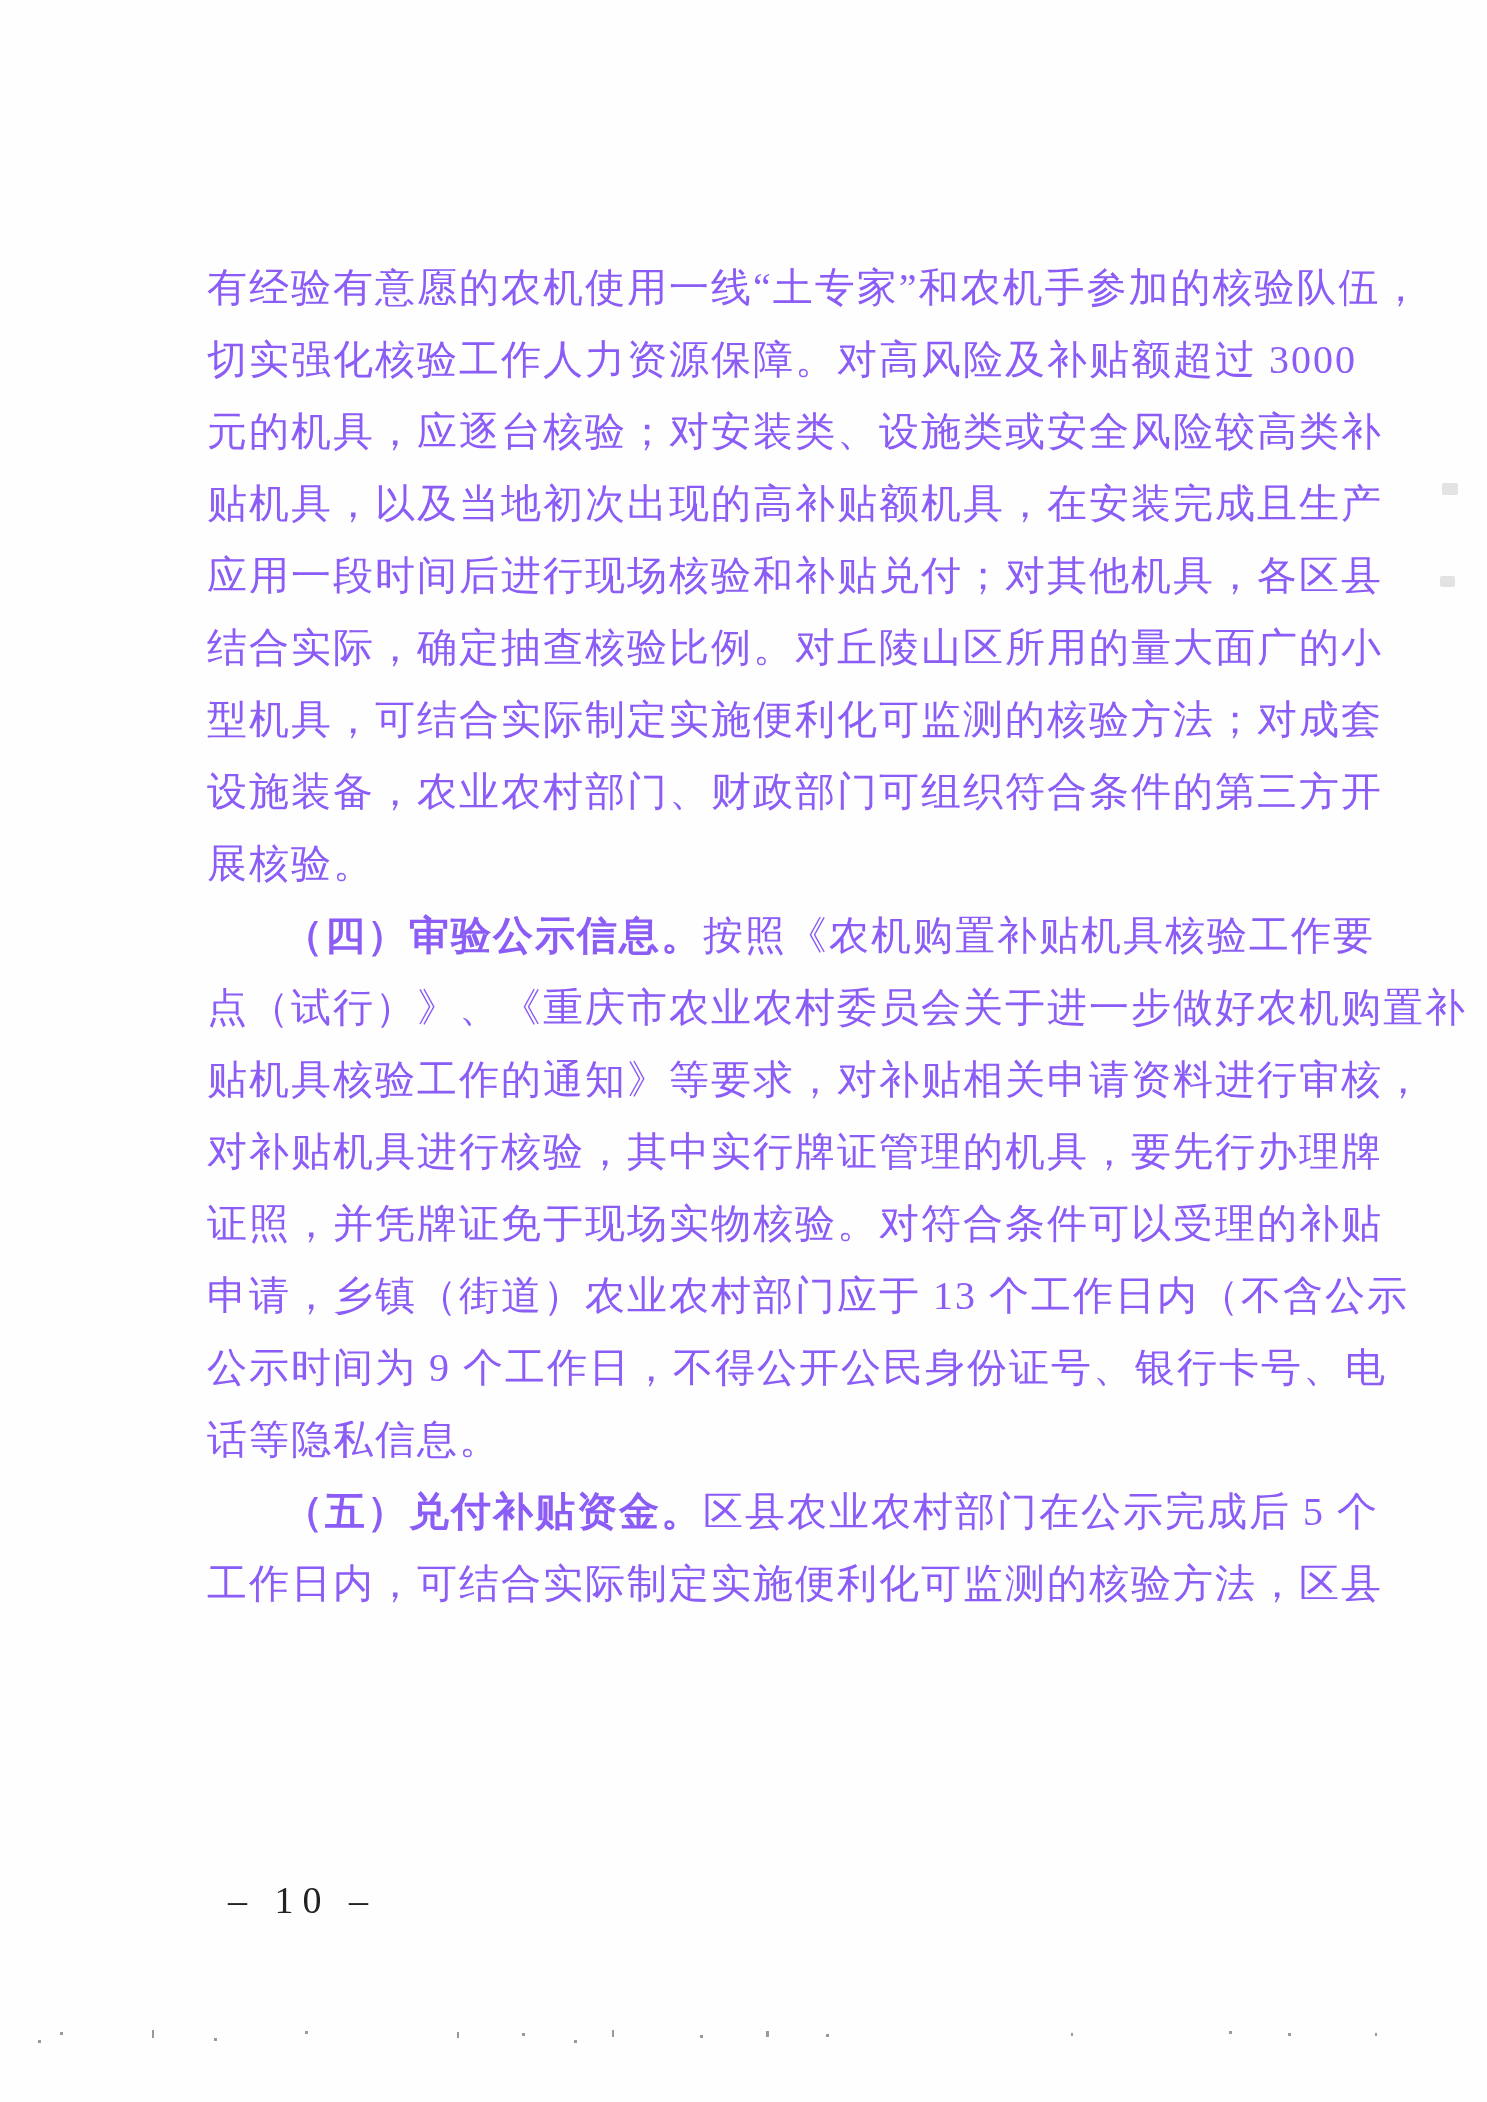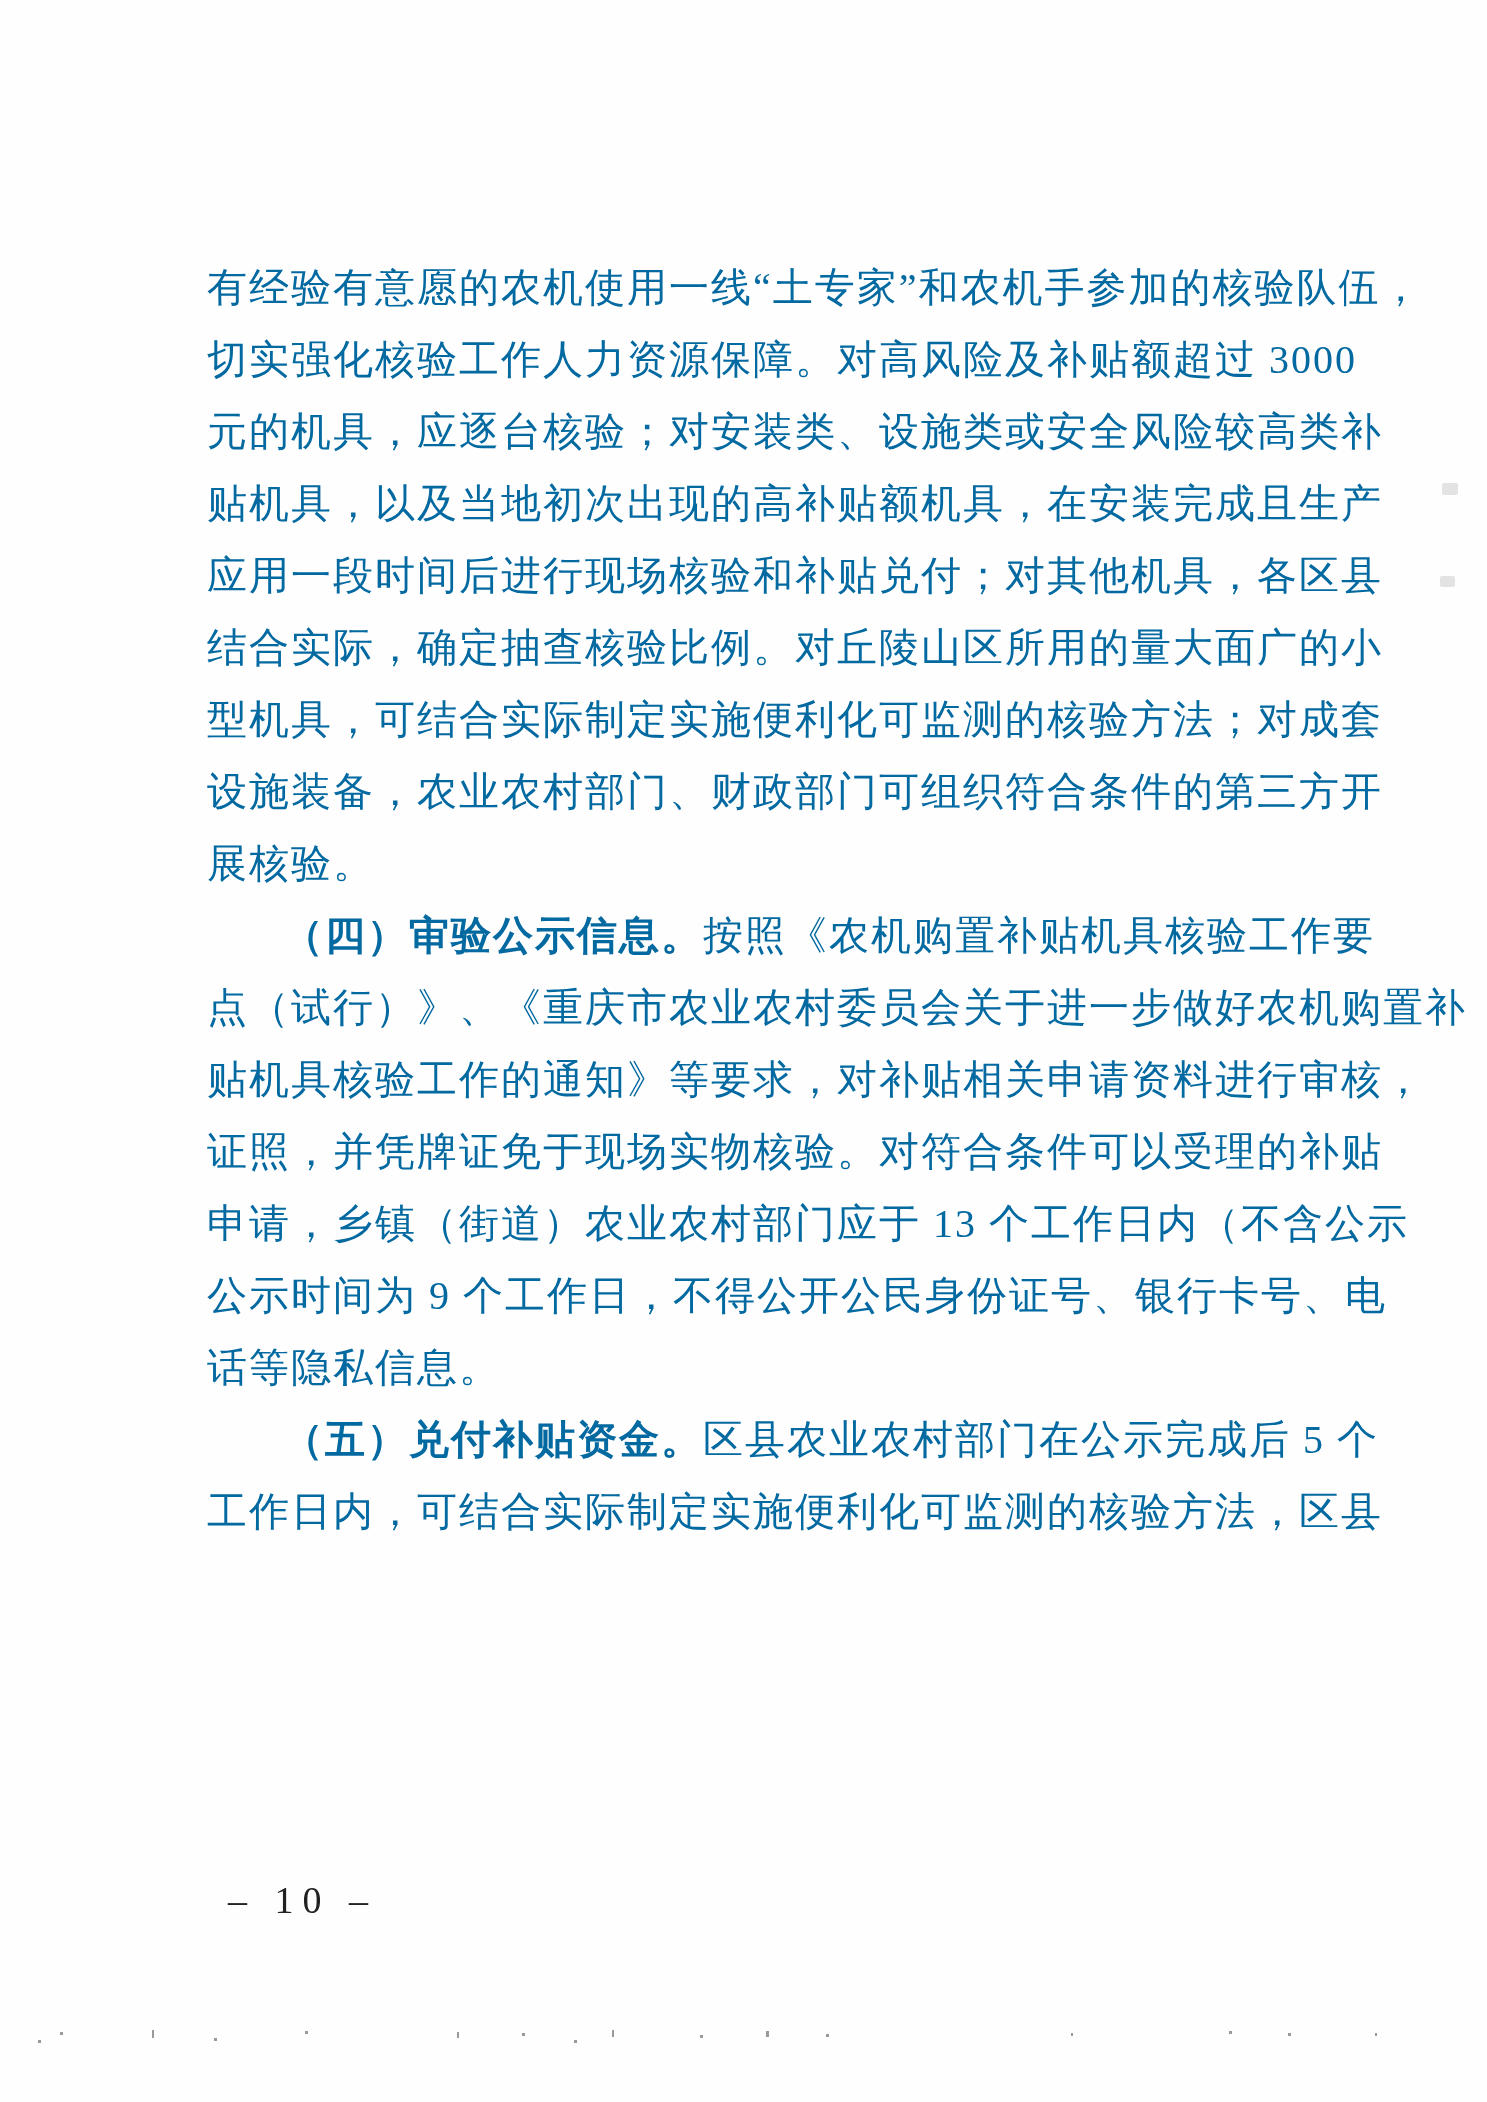--- a/index.html
+++ b/index.html
@@ -23,21 +23,21 @@
     width: 1106px;
   }
   .line {
     height: 72px;
     line-height: 72px;
     font-size: 40px;
     letter-spacing: 2px;
     white-space: nowrap;
     text-align: justify;
     text-align-last: justify;
-    color: #0369a1;
+    color: #8b5cf6;
   }
   .line.short {
     text-align-last: left;
   }
   .line.indent {
     text-indent: 76px;
   }
   .line .hd {
     font-weight: bold;
   }
@@ -92,20 +92,21 @@
     <div class="line"><span>元的机具，应逐台核验；对安装类、设施类或安全风险较高类补</span></div>
     <div class="line"><span>贴机具，以及当地初次出现的高补贴额机具，在安装完成且生产</span></div>
     <div class="line"><span>应用一段时间后进行现场核验和补贴兑付；对其他机具，各区县</span></div>
     <div class="line"><span>结合实际，确定抽查核验比例。对丘陵山区所用的量大面广的小</span></div>
     <div class="line"><span>型机具，可结合实际制定实施便利化可监测的核验方法；对成套</span></div>
     <div class="line"><span>设施装备，农业农村部门、财政部门可组织符合条件的第三方开</span></div>
     <div class="line short"><span>展核验。</span></div>
     <div class="line indent"><span class="hd">（四）审验公示信息。</span><span>按照《农机购置补贴机具核验工作要</span></div>
     <div class="line"><span>点（试行）》、《重庆市农业农村委员会关于进一步做好农机购置补</span></div>
     <div class="line"><span>贴机具核验工作的通知》等要求，对补贴相关申请资料进行审核，</span></div>
+    <div class="line"><span>对补贴机具进行核验，其中实行牌证管理的机具，要先行办理牌</span></div>
     <div class="line"><span>证照，并凭牌证免于现场实物核验。对符合条件可以受理的补贴</span></div>
     <div class="line"><span>申请，乡镇（街道）农业农村部门应于 13 个工作日内（不含公示</span></div>
     <div class="line"><span>公示时间为 9 个工作日，不得公开公民身份证号、银行卡号、电</span></div>
     <div class="line short"><span>话等隐私信息。</span></div>
     <div class="line indent"><span class="hd">（五）兑付补贴资金。</span><span>区县农业农村部门在公示完成后 5 个</span></div>
     <div class="line"><span>工作日内，可结合实际制定实施便利化可监测的核验方法，区县</span></div>
   </div>
 
   <div class="footer">– 10 –</div>
 

